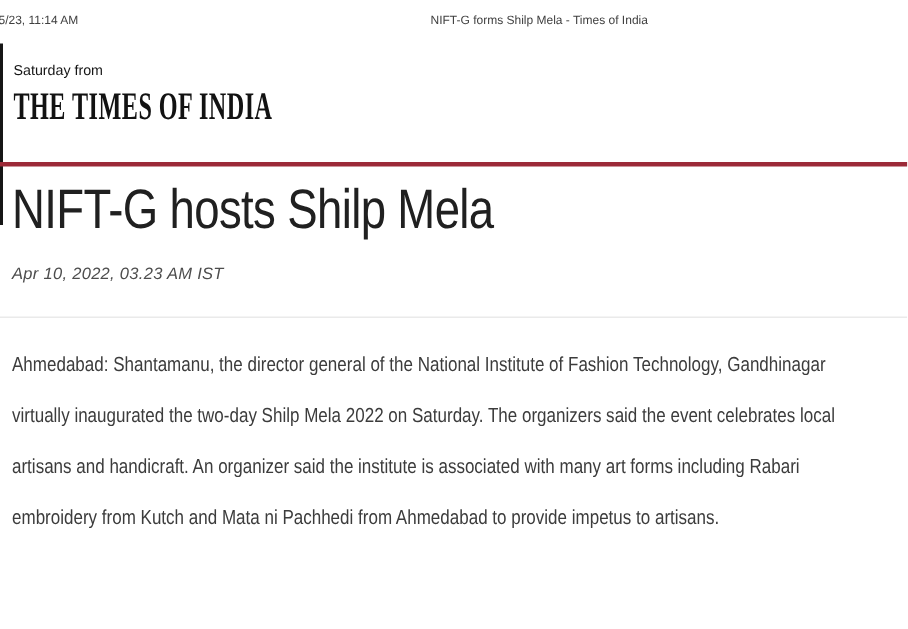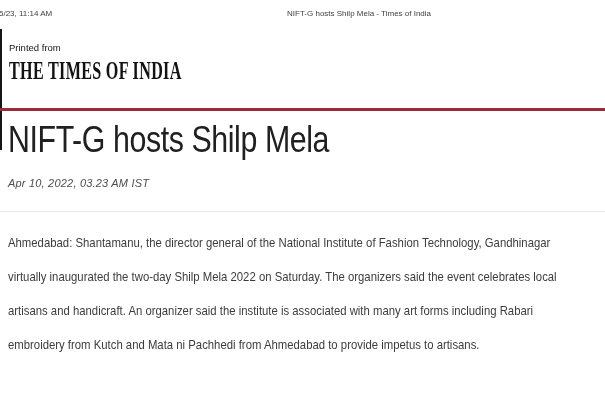--- a/index.html
+++ b/index.html
@@ -28,27 +28,27 @@
   .body-line{height:34px;line-height:34px;white-space:nowrap;
     transform:scaleX(0.84);transform-origin:0 50%;letter-spacing:0;}
 </style>
 </head>
 <body>
 
 <div class="page">
 
   <div class="print-header">
     <span class="ph-date">5/23, 11:14 AM</span>
-    <span class="ph-title">NIFT-G hosts Shilp Mela - Times of India</span>
+    <span class="ph-title">NIFT-G forms Shilp Mela - Times of India</span>
   </div>
 
   <div class="left-edge-line" style="background: rgb(22, 22, 22);"></div>
 
   <div class="masthead">
-    <div class="printed-from">Printed from</div>
+    <div class="printed-from">Saturday from</div>
     <div class="brand">THE TIMES OF INDIA</div>
   </div>
 
   <div class="red-rule" style="background: rgb(156, 42, 56);"></div>
 
   <h1 class="headline">NIFT-G hosts Shilp Mela</h1>
 
   <div class="dateline">Apr 10, 2022, 03.23 AM IST</div>
 
   <div class="divider" style="background: rgb(234, 234, 234);"></div>

